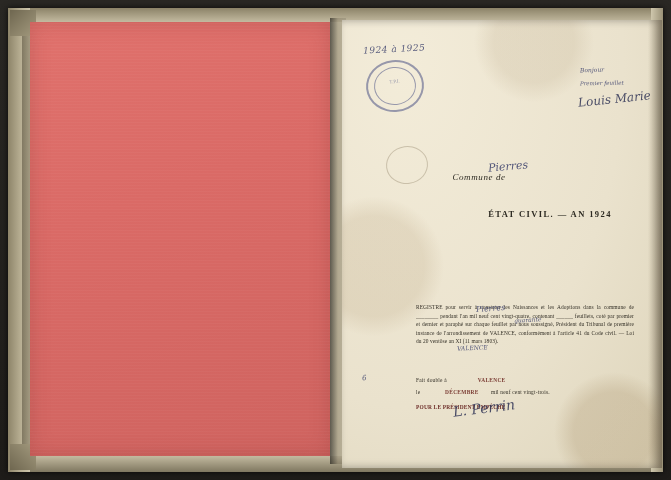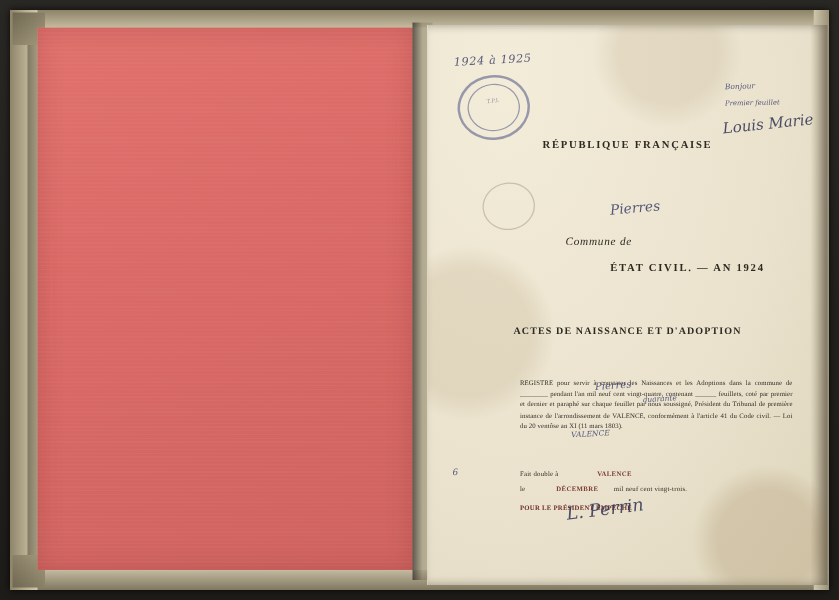--- a/index.html
+++ b/index.html
@@ -140,21 +140,21 @@
     text-align: center;
     letter-spacing: 1.1px;
   }
   .t-republique {
     top: 90px; font-size: 8.5px; font-weight: bold; letter-spacing: 1.4px;
   }
   .t-departement {
     top: 121px; font-size: 7.5px; letter-spacing: 1.3px;
   }
   .t-commune-label {
-    top: 168px; left: 0; font-size: 9px; font-style: italic; letter-spacing: .6px;
+    top: 152px; left: 0; font-size: 9px; font-style: italic; letter-spacing: .6px;
     text-align: center; text-indent: -46px;
   }
   .t-etatcivil {
     top: 189px; font-size: 8.5px; font-weight: bold; letter-spacing: 1.4px; padding-left: 48px;
   }
   .t-actes {
     top: 240px; font-size: 8px; font-weight: bold; letter-spacing: .9px;
   }
 
   .para {
@@ -263,24 +263,22 @@
       <div class="texture"></div>
     </div>
 
     <div class="gutter"></div>
 
     <div class="right-page">
       <div class="stains"></div>
       <div class="page-edge-shadow"></div>
 
       <div class="doc">
-        <div class="line-center t-republique">RÉPUBLIQUE FRANÇAISE</div>
         <div class="line-center t-commune-label">Commune de</div>
         <div class="line-center t-etatcivil">ÉTAT CIVIL. — AN 1924</div>
-        <div class="line-center t-actes">ACTES DE NAISSANCE ET D'ADOPTION</div>
 
         <div class="para">REGISTRE pour servir à constater les Naissances et les Adoptions dans la commune de ________ pendant l'an mil neuf cent vingt-quatre, contenant ______ feuillets, coté par premier et dernier et paraphé sur chaque feuillet par nous soussigné, Président du Tribunal de première instance de l'arrondissement de VALENCE, conformément à l'article 41 du Code civil. — Loi du 20 ventôse an XI (11 mars 1803).</div>
 
         <div class="footline f1">
           <span>Fait double à</span>
           &nbsp;&nbsp;&nbsp;&nbsp;&nbsp;&nbsp;&nbsp;&nbsp;&nbsp;&nbsp;&nbsp;&nbsp;&nbsp;&nbsp;&nbsp;&nbsp;&nbsp;&nbsp;
           <span class="small-caps-red">VALENCE</span>
         </div>
 
         <div class="footline f2">

